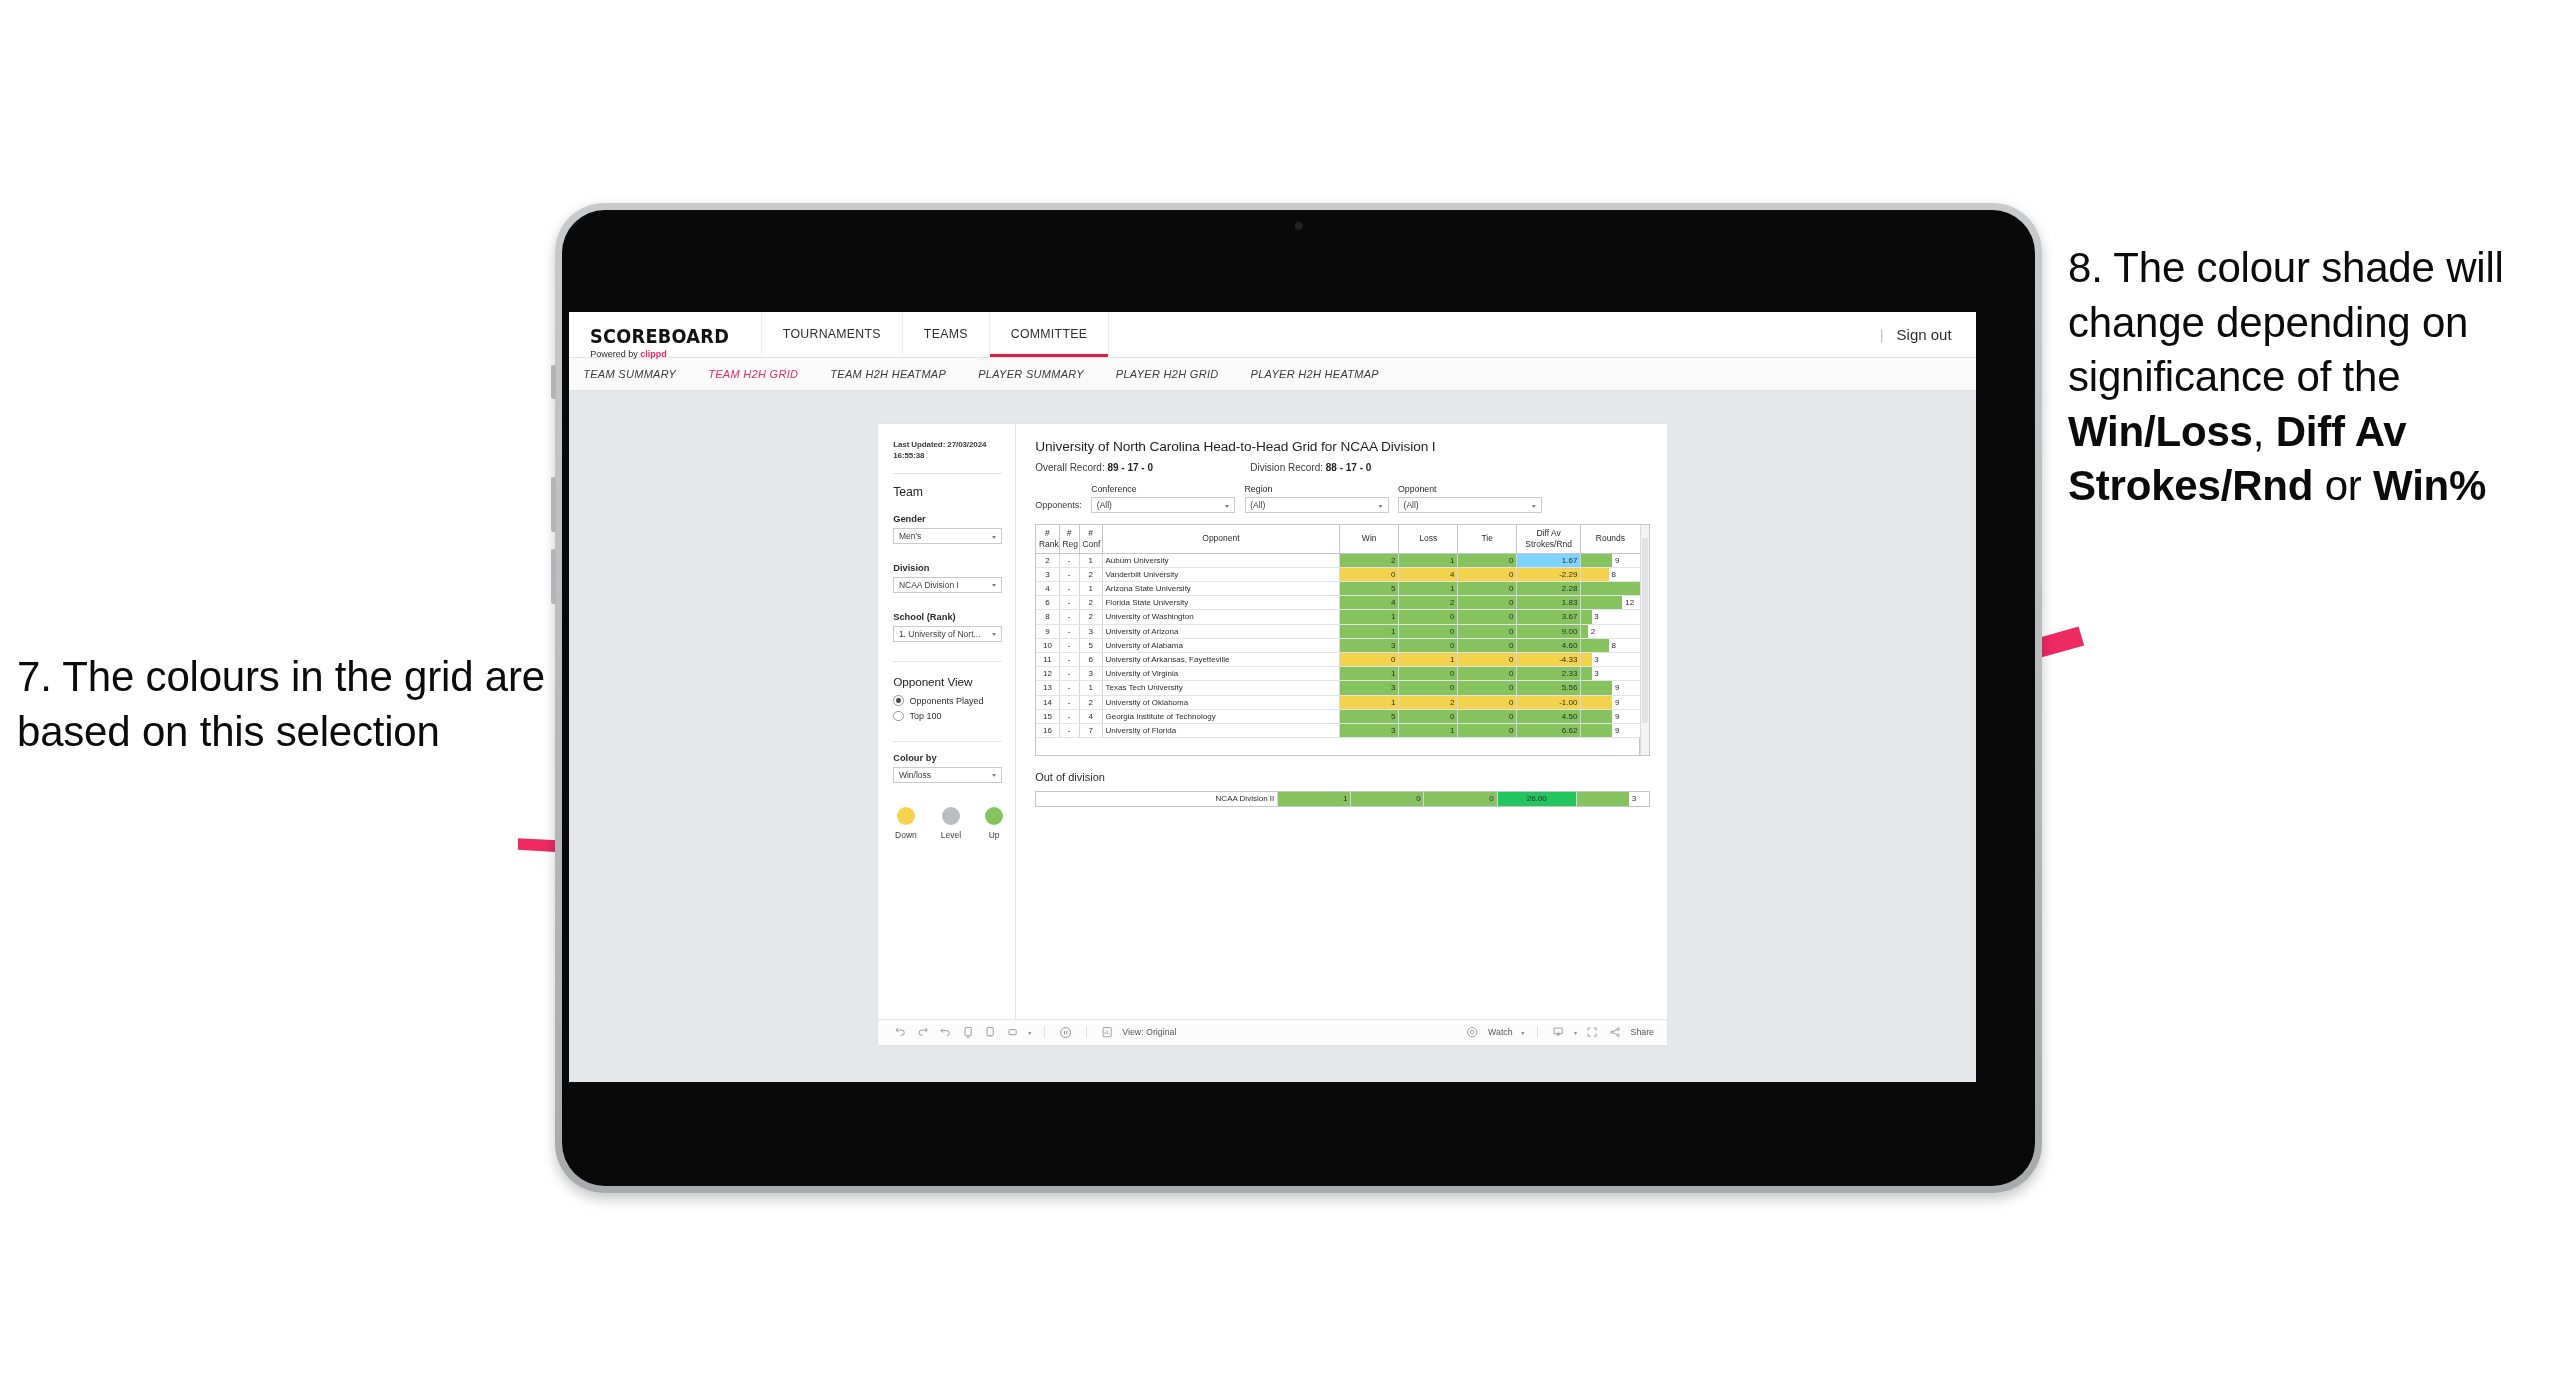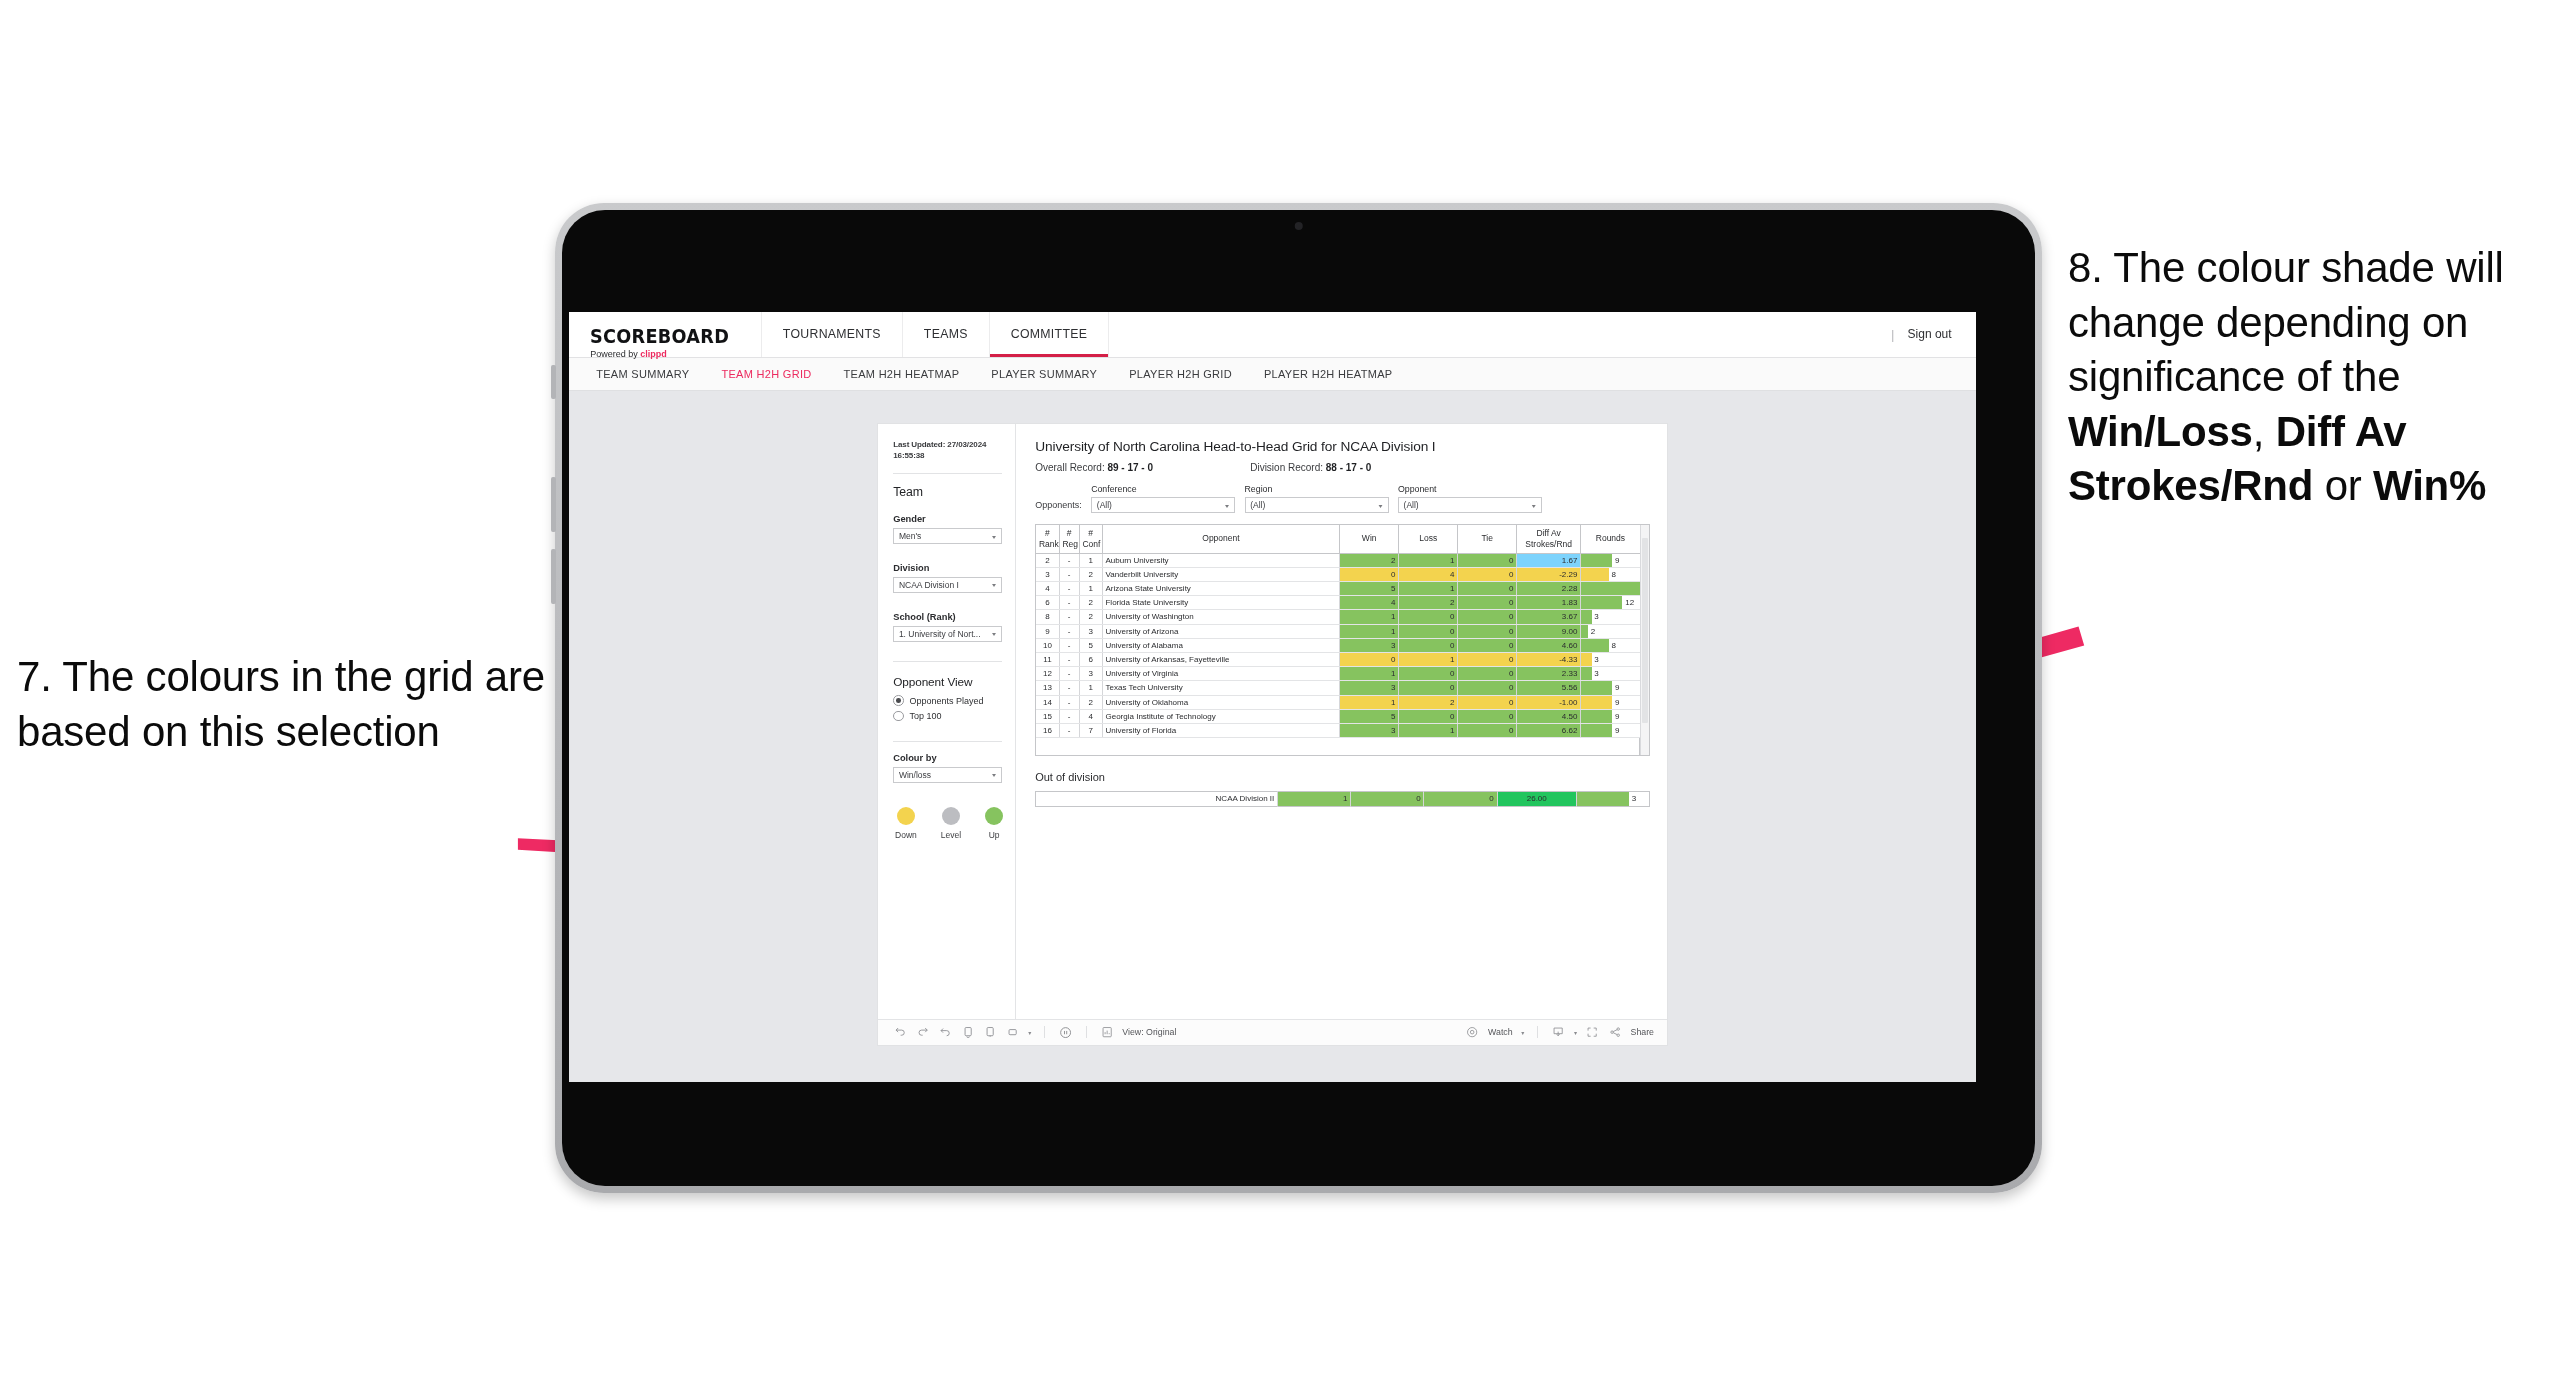--- a/index.html
+++ b/index.html
@@ -149,34 +149,35 @@
     display: flex;
     align-items: center;
     padding-right: 24.6px;
     gap: 13.2px;
   }
   #topbar-divider {
     color: #b9babd;
     font-size: 13.2px;
   }
   #signout {
-    font-size: 12px;
+    font-size: 15px;
     color: #2e2f32;
     cursor: pointer;
   }
 
   
   #subnav {
     height: 32px;
     background: #fafafa;
     display: flex;
     align-items: center;
-    padding-left: 27px;
+    padding-left: 14px;
     gap: 32px;
     border-bottom: 0.9px solid #dfe0e2;
+    font-style: italic;
   }
   .subnav-item {
     font-size: 11px;
     letter-spacing: 0.3px;
     color: #3a3b3e;
     cursor: pointer;
     white-space: nowrap;
   }
   .subnav-item.active { color: #ec2a5f; }
 

